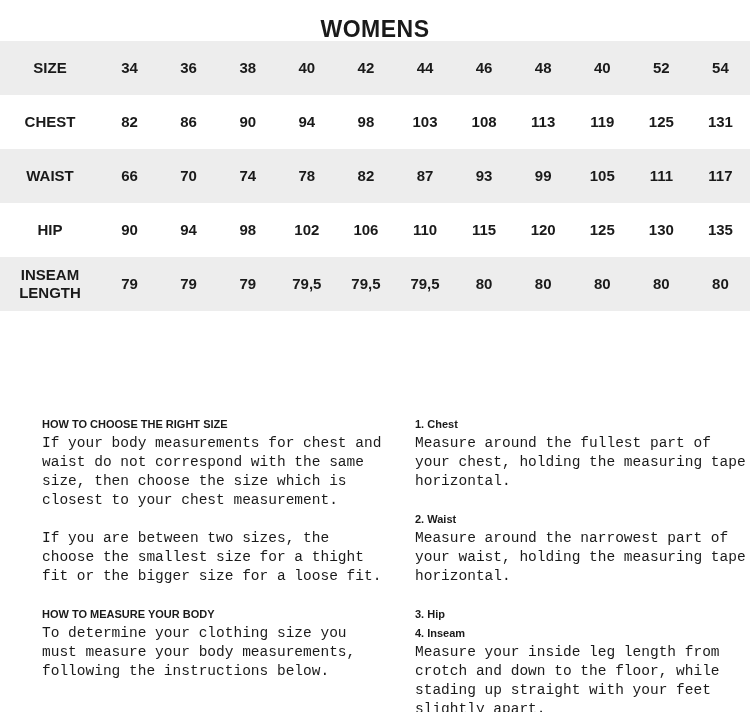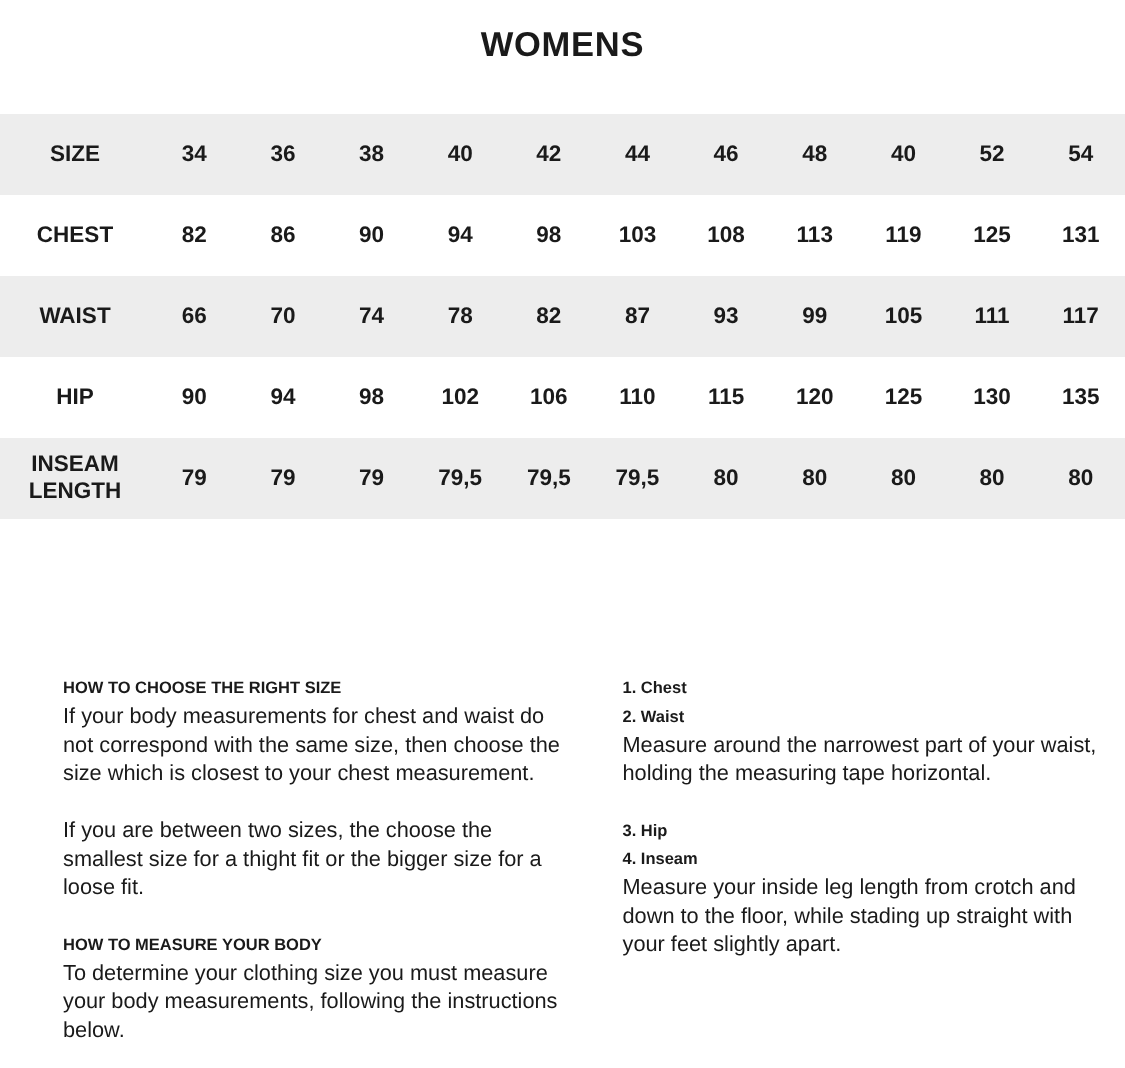--- a/index.html
+++ b/index.html
@@ -16,21 +16,21 @@
   .page-title {
     margin: 0;
     padding-top: 17px;
     text-align: center;
     font-size: 23px;
     line-height: 24px;
     font-weight: 700;
     letter-spacing: 0.5px;
   }
 
-  .size-table { margin-top: 35px; width: 750px; }
+  .size-table { width: 750px; }
   .trow {
     display: grid;
     grid-template-columns: 100px repeat(11, 1fr);
     min-height: 54px;
     align-items: center;
   }
   .trow.striped { background: var(--stripe, #ededed); }
   .tcell {
     text-align: center;
     font-weight: 700;
@@ -50,20 +50,21 @@
   .instr-heading {
     margin: 0;
     font-size: 11px;
     line-height: 19px;
     font-weight: 700;
   }
   .instr-para {
     margin: 0 0 19px 0;
     font-size: 14.5px;
     line-height: 19px;
+    font-family: Liberation Mono, monospace;
   }
 </style>
 </head>
 <body style="--bg: #ffffff; --stripe: #ededed; --text: #1a1a1a;">
 
 <main>
   <h1 class="page-title">WOMENS</h1>
 
   <section class="size-table">
       <div class="trow striped">
@@ -146,20 +147,21 @@
           <p class="instr-para">If you are between two sizes, the choose the smallest size for a thight fit or the bigger size for a loose fit.</p>
         </div>
         <div>
           <h3 class="instr-heading">HOW TO MEASURE YOUR BODY</h3>
           <p class="instr-para">To determine your clothing size you must measure your body measurements, following the instructions below.</p>
         </div>
       </div>
     <div class="instr-col-right" id="instr-right">
         <div>
           <h3 class="instr-heading">1. Chest</h3>
+          <p class="instr-para">Measure around the fullest part of your chest, holding the measuring tape horizontal.</p>
         </div>
         <div>
           <h3 class="instr-heading">2. Waist</h3>
           <p class="instr-para">Measure around the narrowest part of your waist, holding the measuring tape horizontal.</p>
         </div>
         <div>
           <h3 class="instr-heading">3. Hip</h3>
         </div>
         <div>
           <h3 class="instr-heading">4. Inseam</h3>

